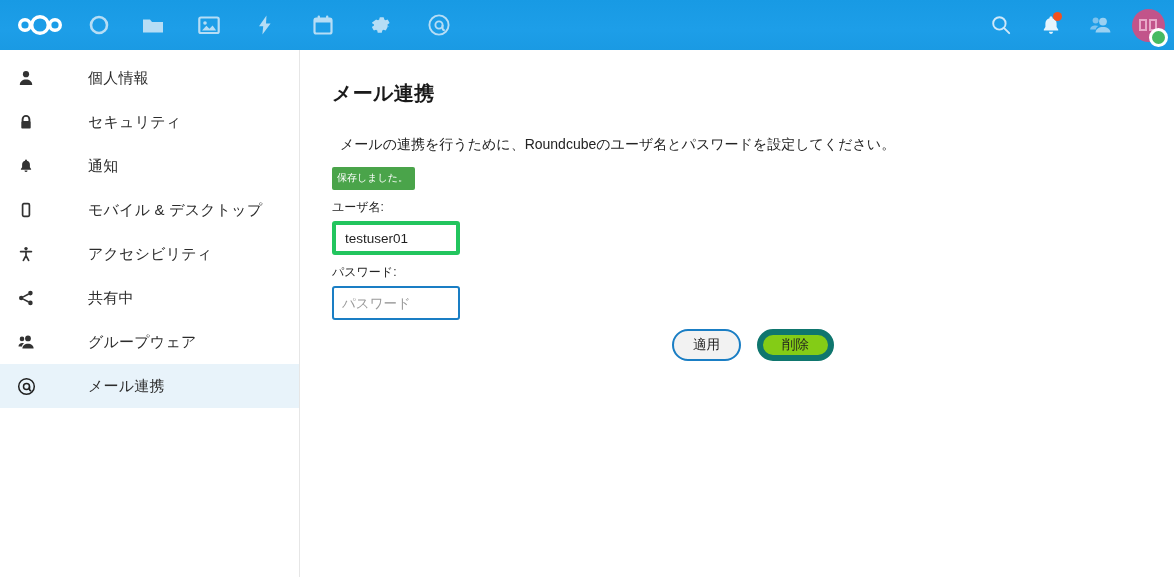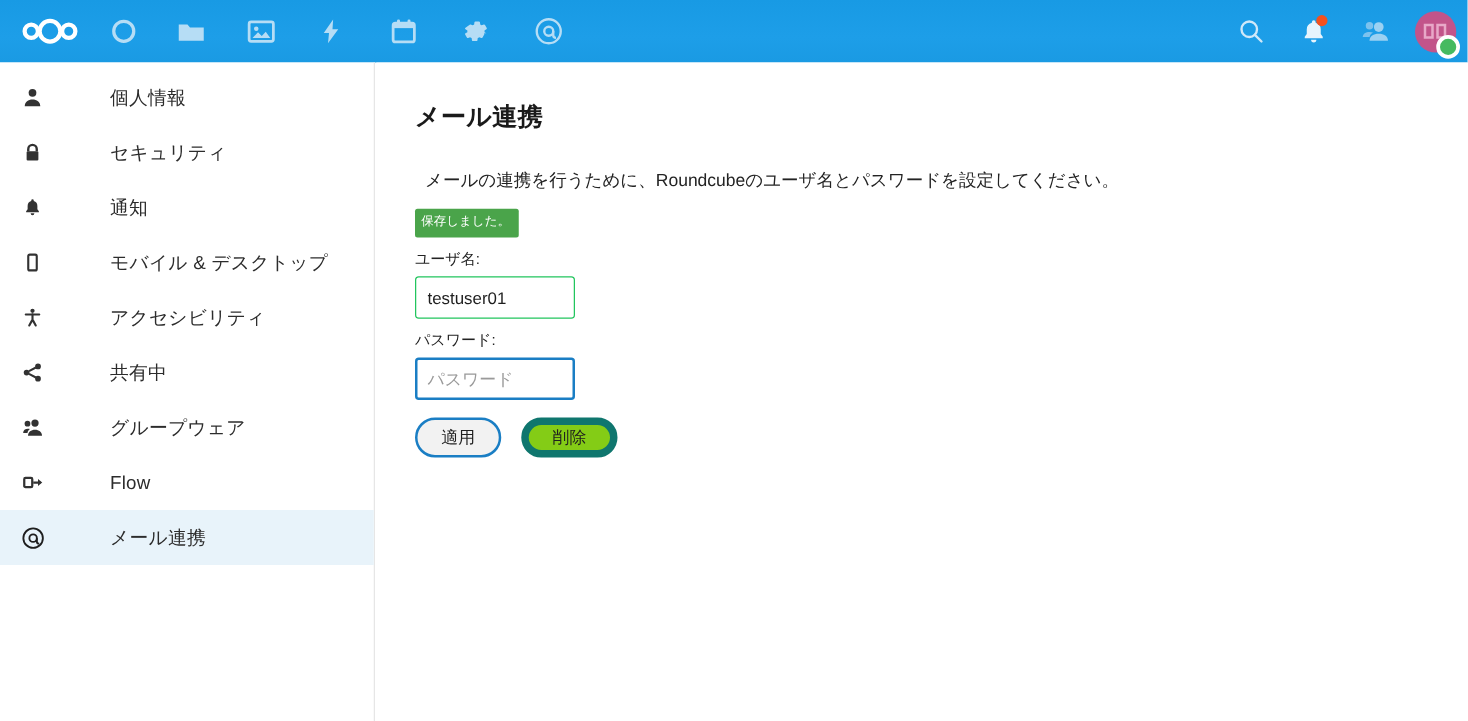--- a/index.html
+++ b/index.html
@@ -137,31 +137,31 @@
     color: #232323;
     margin: 9px 0 5px 0;
   }
   input.tbox {
     display: block;
     width: 128px; height: 34px;
     font-size: 13.5px;
     font-family: "Liberation Sans", sans-serif;
     color: #1f1f1f;
     padding: 6px 9px;
-    border: 1px solid #22c55e;
+    border: 4px solid #22c55e;
     border-radius: 3px;
     background: #ffffff;
     outline: none;
   }
   input.tbox::placeholder { color: #9a9a9a; }
   input.tbox.focused {
     border: 2px solid #1a7ec4;
     padding: 1px 8px;
   }
-  #btn-row { margin-top: 14px; display: flex; align-items: center; gap: 16px; }
+  #btn-row { margin-top: 9px; display: flex; align-items: center; gap: 16px; justify-content: center; }
   .btn {
     font-family: "Liberation Sans", sans-serif;
     font-size: 13.5px;
     color: #1f1f1f;
     background: #84cc16;
     border: 6px solid #0f766e;
     border-radius: 18px;
     height: 32px;
     padding: 0 19px;
     cursor: pointer;
@@ -342,30 +342,20 @@
       <svg width="17" height="16" viewBox="0 0 17 16">
         <circle cx="10" cy="4.4" r="2.9" fill="#323232"></circle>
         <path d="M4.4 14.6c0-3.2 2.5-4.9 5.6-4.9s5.6 1.7 5.6 4.9z" fill="#323232"></path>
         <circle cx="4" cy="4.9" r="2.3" fill="#323232"></circle>
         <path d="M0.5 12.4c0-2.3 1.7-3.5 3.8-3.5.6 0 1.2.1 1.7.3-1.1.8-1.9 1.9-2 3.2z" fill="#323232"></path>
       </svg>
     </span>
     <span class="side-label">グループウェア</span>
   </div>
 
-  <div class="side-item">
-    <span class="side-icon">
-      <svg width="17" height="14" viewBox="0 0 17 14">
-        <rect x="1.4" y="3.3" width="6.4" height="7.4" rx="1" fill="none" stroke="#323232" stroke-width="1.8"></rect>
-        <path d="M8.6 7h5.8" stroke="#323232" stroke-width="1.8"></path>
-        <path d="M12.4 4.2L15.8 7l-3.4 2.8z" fill="#323232"></path>
-      </svg>
-    </span>
-    <span class="side-label">Flow</span>
-  </div>
 
 
   <div class="side-item active">
     <span class="side-icon">
       <svg width="19" height="19" viewBox="0 0 19 19">
         <circle cx="9.5" cy="9.5" r="7.8" fill="none" stroke="#1f1f1f" stroke-width="1.5"></circle>
         <circle cx="9.5" cy="9.5" r="3" fill="none" stroke="#1f1f1f" stroke-width="1.5"></circle>
         <path d="M12.5 9.5v2.6c0 1.2.9 1.8 1.9 1.8" fill="none" stroke="#1f1f1f" stroke-width="1.5"></path>
       </svg>
     </span>

